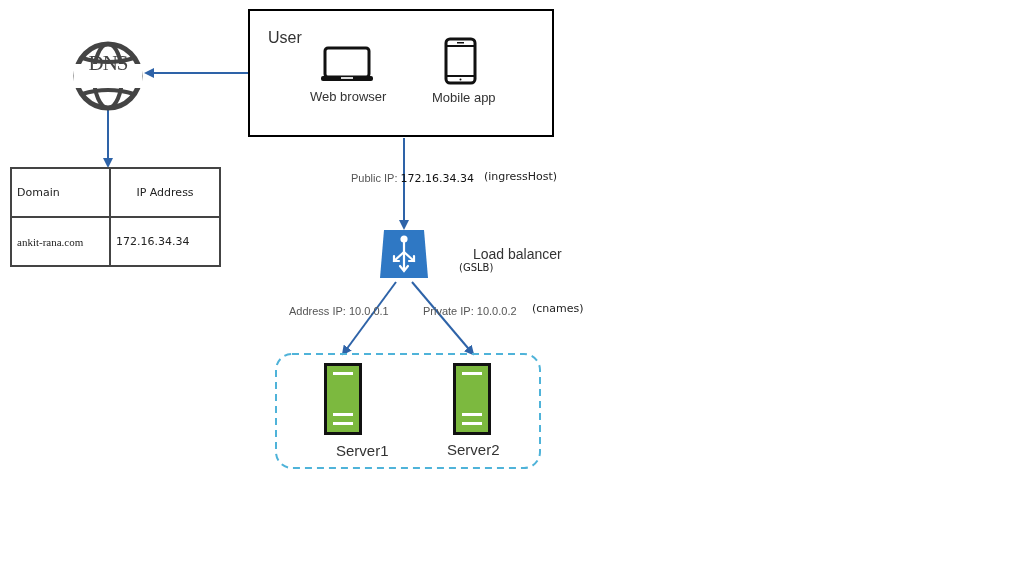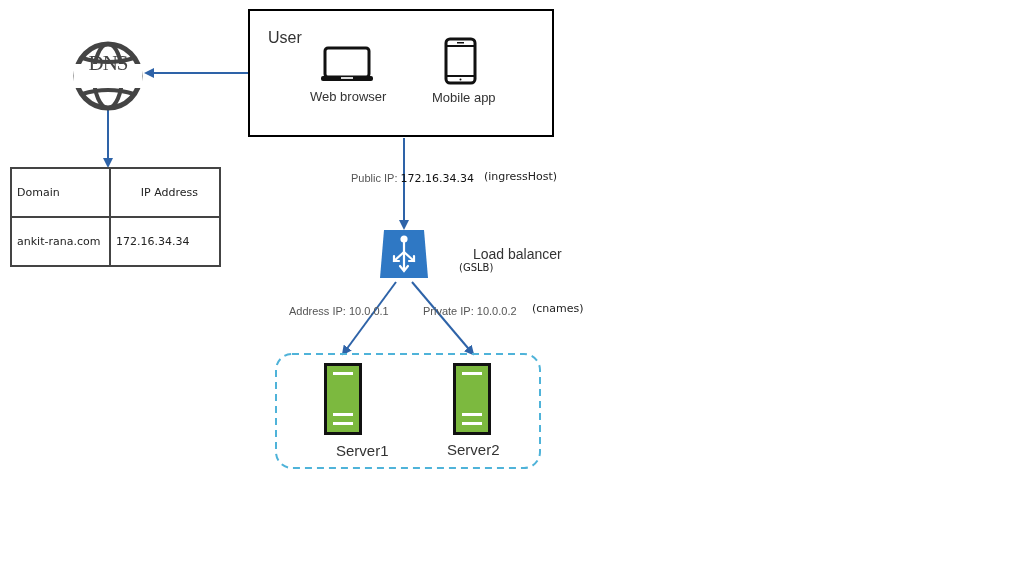--- a/index.html
+++ b/index.html
@@ -2,21 +2,21 @@
 <html><head>
 <meta charset="utf-8">
 <style>
   html,body{margin:0;padding:0;background:#fff;}
   body{width:1024px;height:576px;position:relative;overflow:hidden;font-family:"Liberation Sans",sans-serif;}
   .abs{position:absolute;}
   .txt{color:#333;white-space:nowrap;}
   #user-box{left:248px;top:9px;width:306px;height:128px;border:2px solid #000;box-sizing:border-box;}
   #dns-table{left:10px;top:167px;border-collapse:collapse;font-family:"DejaVu Sans",sans-serif;font-size:11px;color:#222;}
   #dns-table td{border:2px solid #444;height:47px;padding:0 5px;}
-  #dns-table td:first-child{width:87px;}
+  #dns-table td:first-child{width:87px;font-family:Liberation Serif, serif;}
   #dns-table td:last-child{width:66px;}
   #dns-table th{font-weight:normal;margin-top:8px;}
 </style>
 </head>
 <body>
 
 <svg class="abs" style="left:0;top:0" width="1024" height="576">
   <defs>
     <marker id="ah" markerWidth="10" markerHeight="10" refX="8" refY="5" orient="auto" markerUnits="userSpaceOnUse">
       <path d="M0,0 L10,5 L0,10 Z" fill="#2e63a8"></path>
@@ -36,21 +36,21 @@
   <path d="M10,18 Q36,26 62,18" fill="none" stroke="#444" stroke-width="4"></path>
   <path d="M10,54 Q36,46 62,54" fill="none" stroke="#444" stroke-width="4"></path>
   <rect x="2" y="24" width="68" height="24" fill="#fff"></rect>
 </svg>
 <div class="abs" style="left:72px;top:51px;width:72px;text-align:center;font-family:Liberation Serif, serif;font-size:21px;color:#444;letter-spacing:-1px;">DNS</div>
 
 <table id="dns-table" class="abs">
   <tbody>
       <tr>
     <th style="text-align:left;border:2px solid #444;padding:0 5px;height:47px;width:87px">Domain</th>
-    <th style="text-align:right;border:2px solid #444;padding:0 21px;height:47px;width:66px">IP Address</th>
+    <th style="text-align:center;border:2px solid #444;padding:0 21px;height:47px;width:66px">IP Address</th>
   </tr>
   <tr>
     <td>ankit-rana.com</td>
     <td>172.16.34.34</td>
   </tr>
 </tbody>
   </table>
 
 <div id="user-box" class="abs">
   <div class="abs txt" style="left:18px;top:10px;font-size:16px;margin-top:8px;">User</div>

